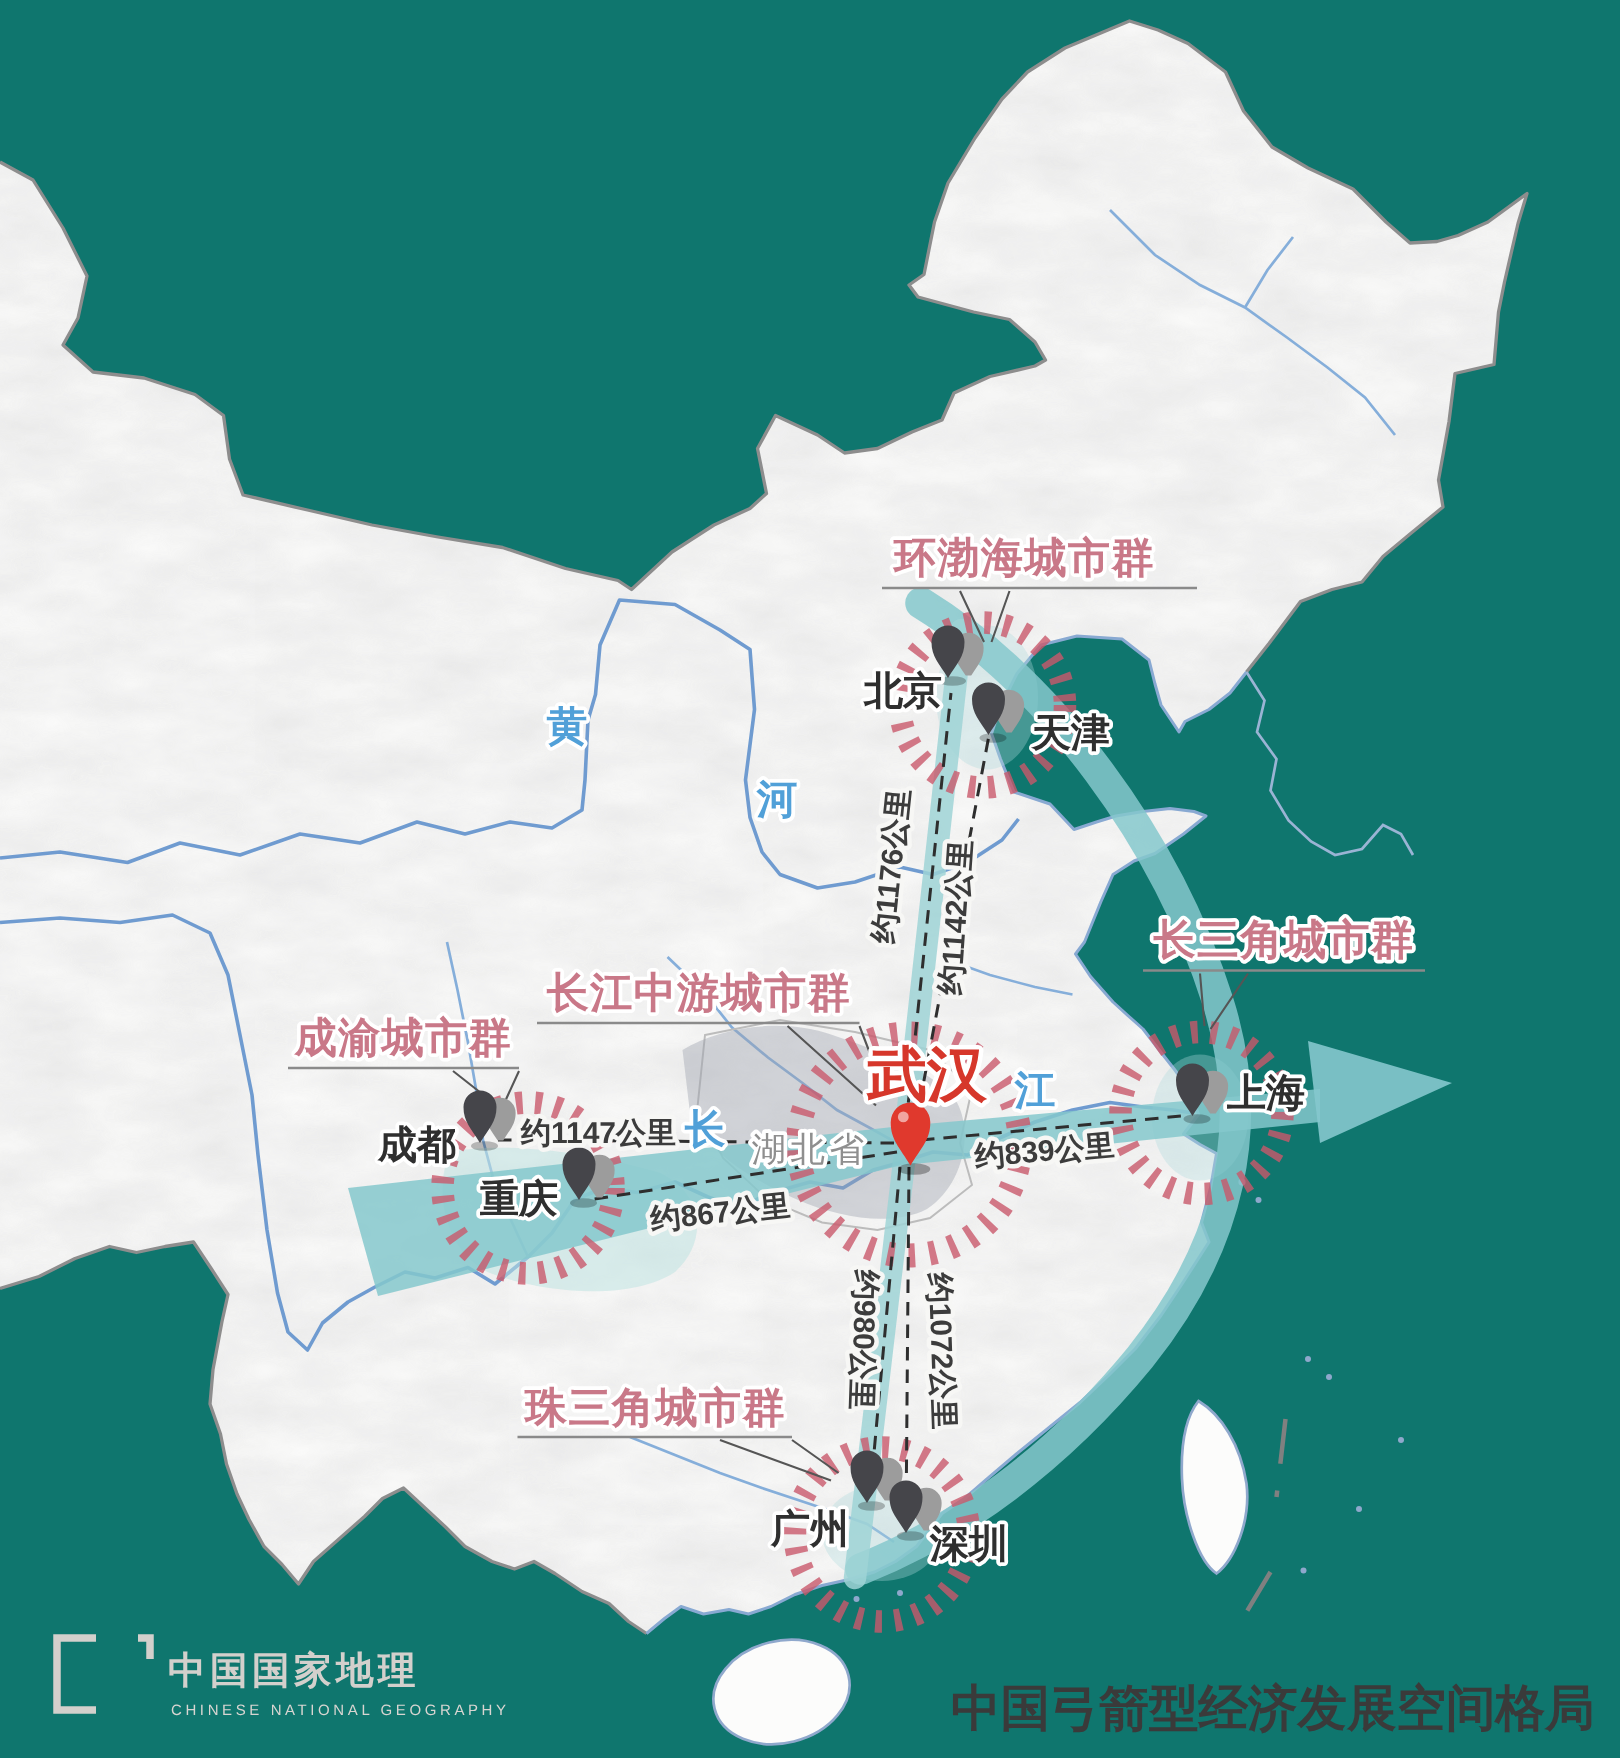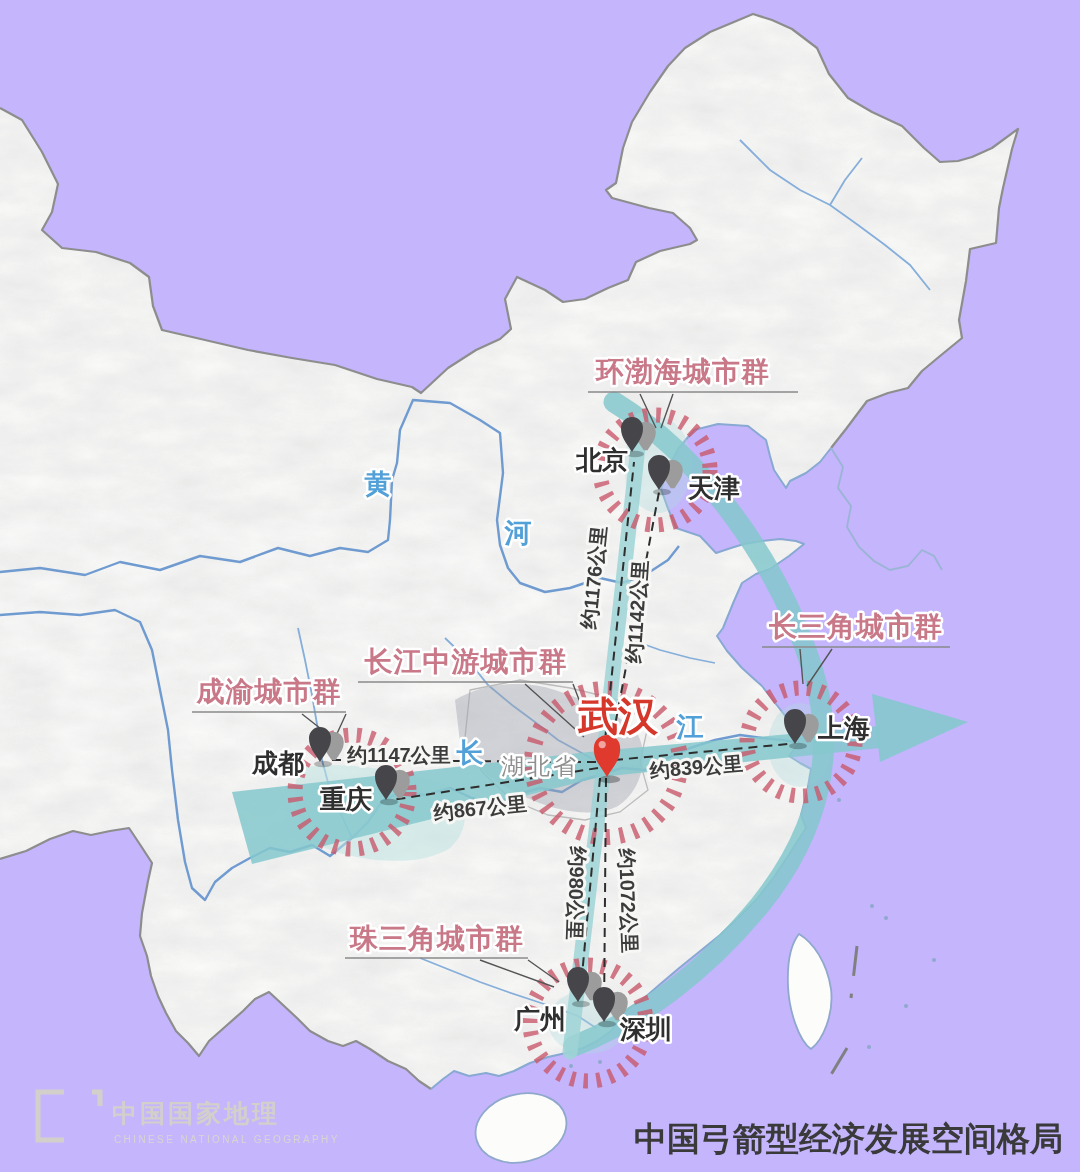--- a/index.html
+++ b/index.html
@@ -1,16 +1,16 @@
 <!DOCTYPE html>
 <html><head>
 <meta charset="utf-8">
 <style>
   html,body{margin:0;padding:0;background:#ffffff;}
-  .stage{position:relative;width:1080px;height:1172px;background:#c4b5fd;overflow:hidden;
+  .stage{position:relative;width:1080px;height:1172px;background:#0f766e;overflow:hidden;
          font-family:"Liberation Sans","DejaVu Sans",sans-serif;}
   svg{display:block;}
   text{user-select:none;}
   .city-label{font-size:26px;font-weight:bold;fill:#2f2f2f;paint-order:stroke;stroke:#ffffff;stroke-width:5px;stroke-linejoin:round;}
   .dist-label{font-size:20px;font-weight:bold;fill:#3c3c3c;paint-order:stroke;stroke:#f7f7f5;stroke-width:6px;stroke-linejoin:round;}
   .cluster-label{font-size:28px;font-weight:bold;fill:#c97888;letter-spacing:1px;
                  font-family:"Liberation Serif","DejaVu Serif",serif;
                  paint-order:stroke;stroke:#ffffff;stroke-width:5px;stroke-linejoin:round;}
   .river-label{font-size:27px;font-weight:bold;fill:#51a0d8;paint-order:stroke;stroke:#ffffff;stroke-width:5px;stroke-linejoin:round;}
   .hub-label{font-size:40px;font-weight:bold;fill:#d6372b;paint-order:stroke;stroke:#ffffff;stroke-width:6px;stroke-linejoin:round;}

